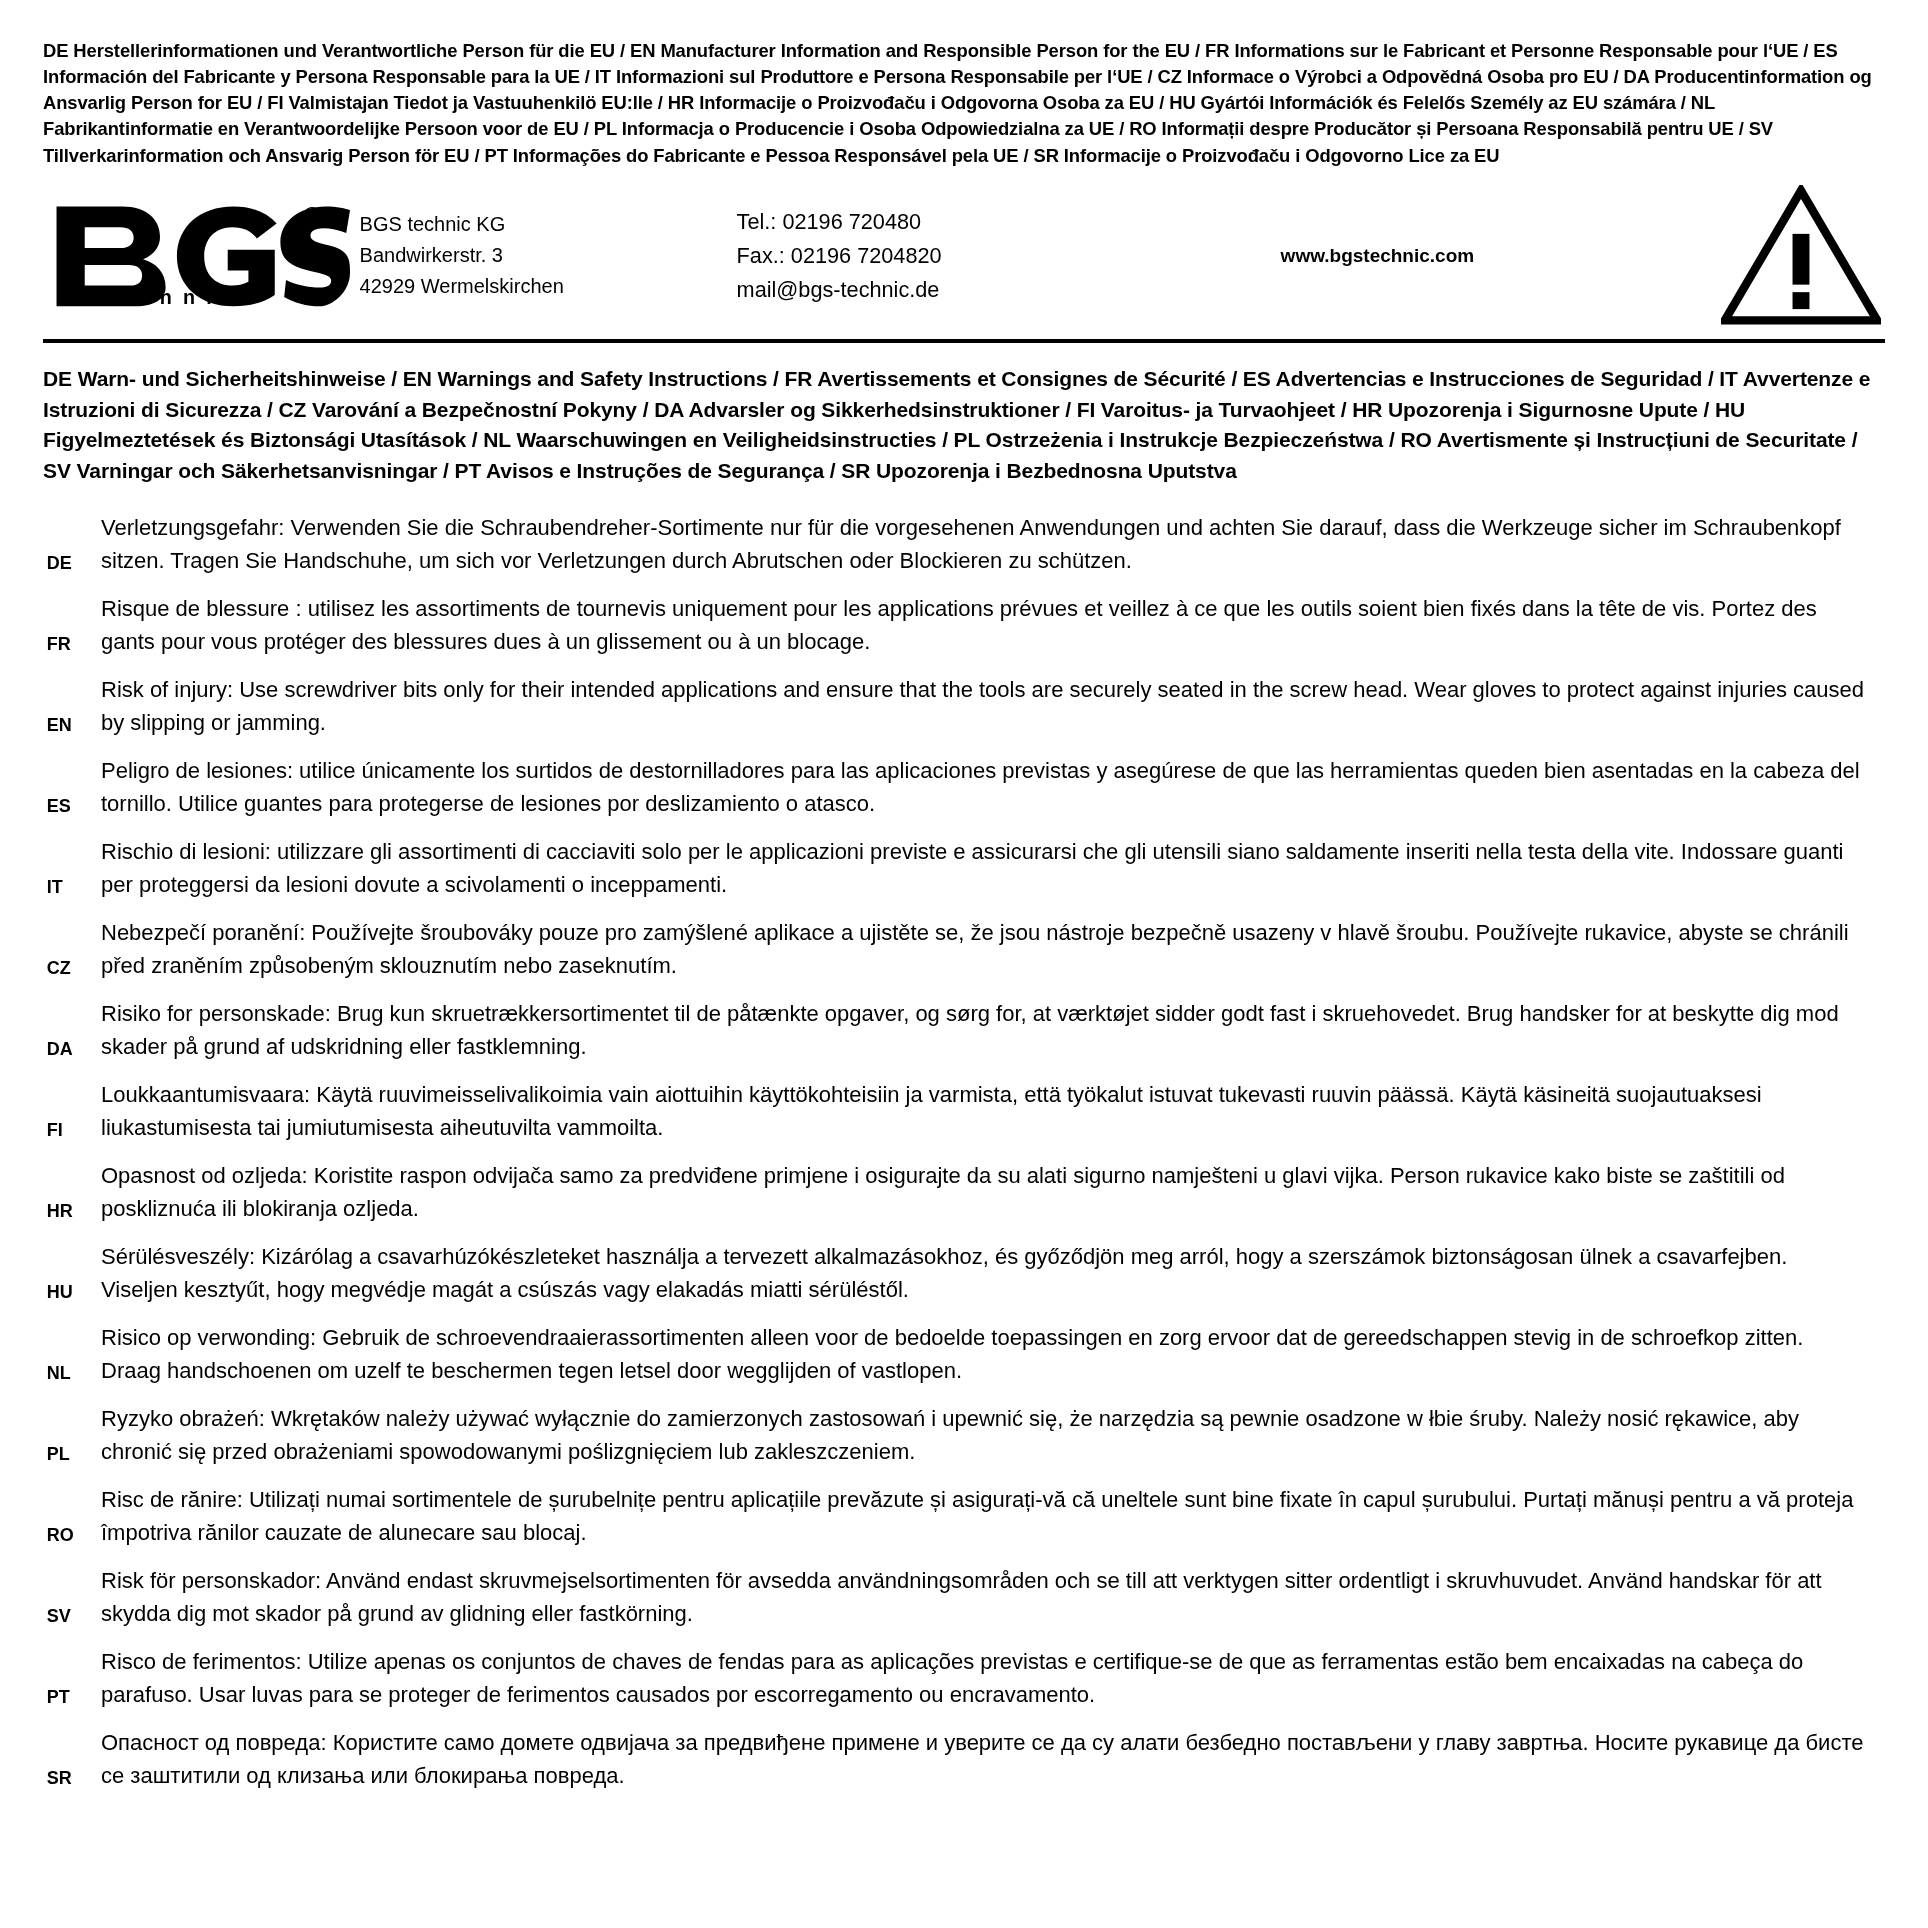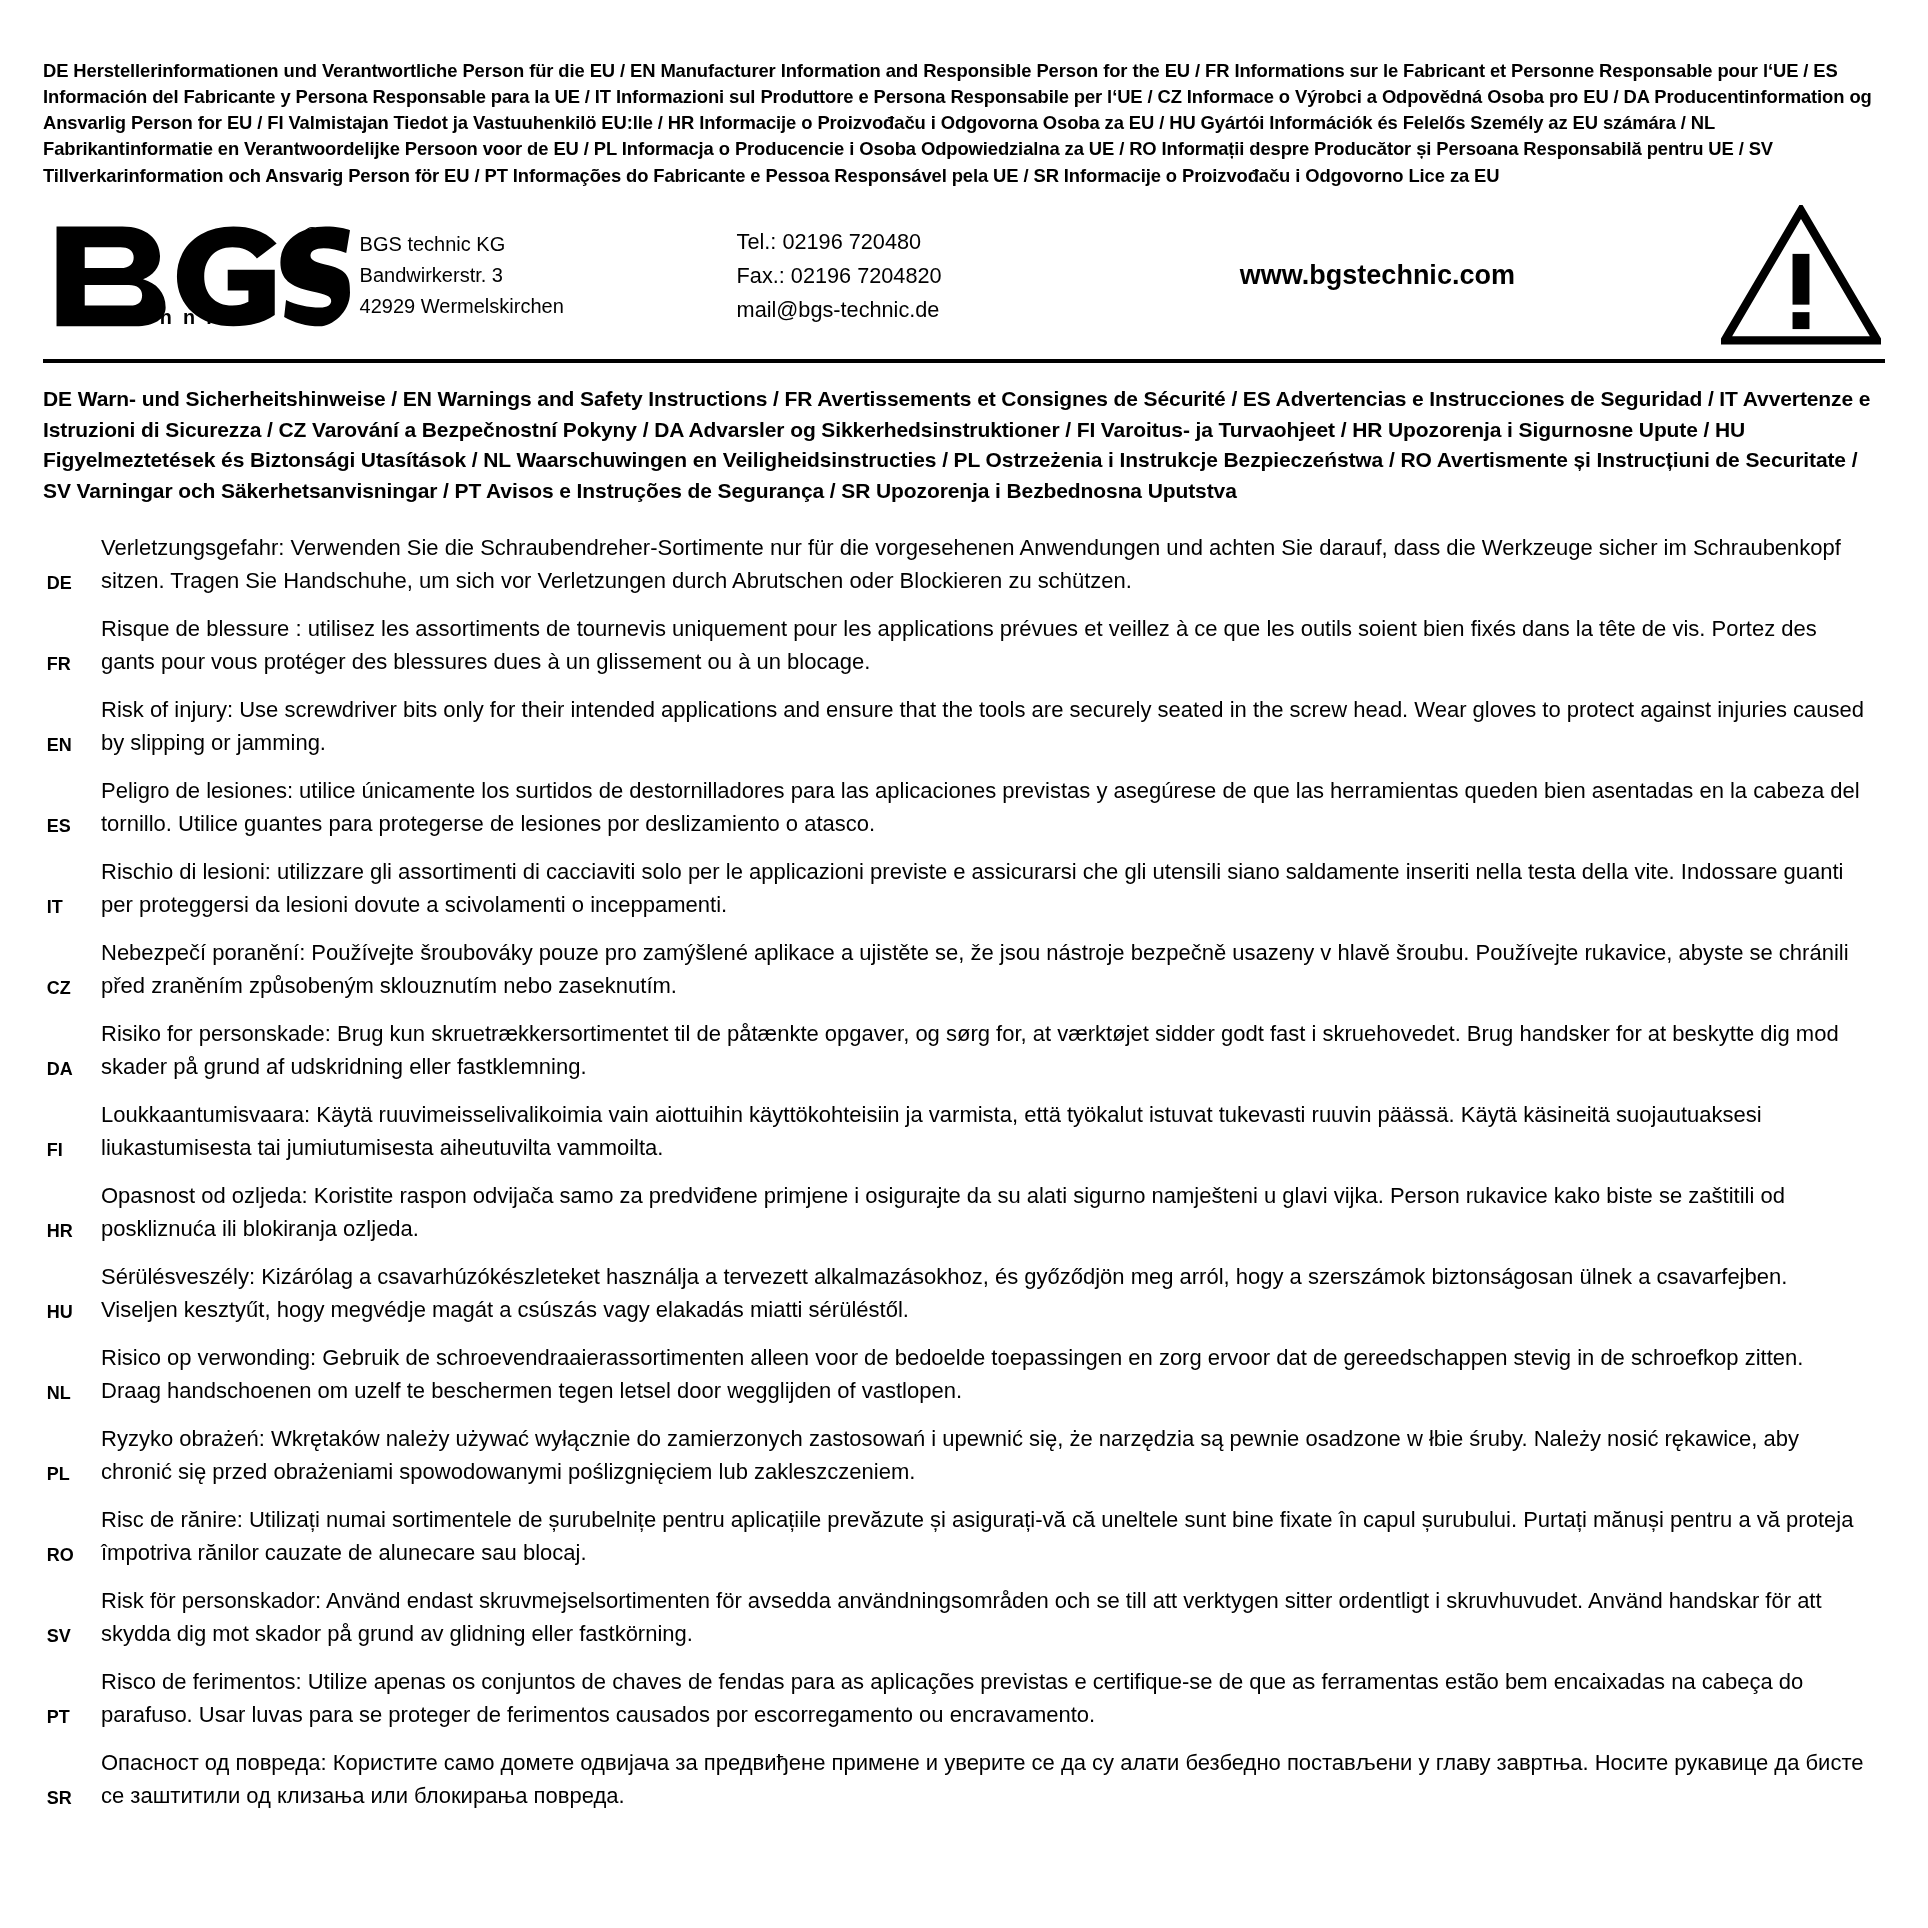--- a/index.html
+++ b/index.html
@@ -13,21 +13,20 @@
     font-family: "Liberation Sans", sans-serif;
     color: #000000;
     -webkit-font-smoothing: antialiased;
   }
   .page {
     position: relative;
     width: 1928px;
     height: 1453px;
     box-sizing: border-box;
     padding: 38px 43px 0 43px;
-    margin-top: 20px;
   }
 
   
   .manufacturer-header {
     font-size: 18.4px;
     font-weight: bold;
     line-height: 1.42;
     letter-spacing: -0.1px;
     text-align: left;
     margin: 0 0 13px 0;
@@ -54,21 +53,21 @@
     line-height: 1.55;
   }
   .contact-block {
     flex: 0 0 325px;
     font-size: 21.7px;
     line-height: 1.55;
   }
   .website-block {
     flex: 1 1 auto;
     text-align: center;
-    font-size: 27px;
+    font-size: 19px;
     font-weight: bold;
     padding-right: 19px;
   }
   .warn-triangle {
     flex: 0 0 169px;
     display: flex;
     justify-content: flex-end;
     align-items: center;
     padding-right: 3.8px;
   }

